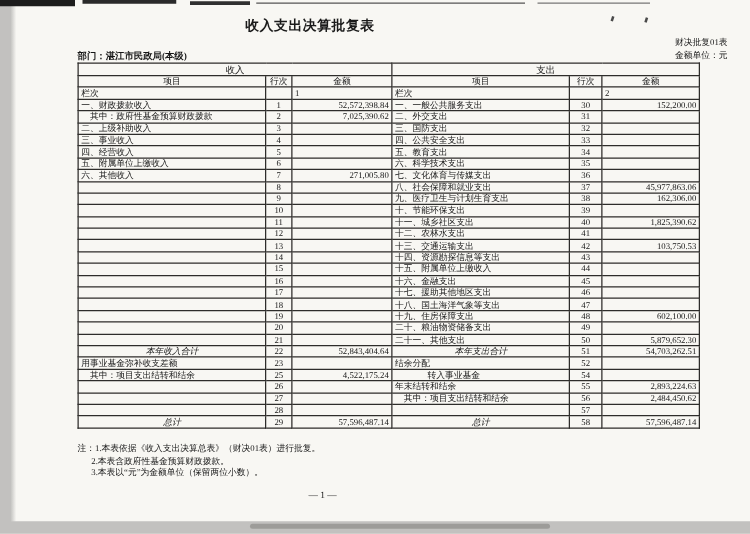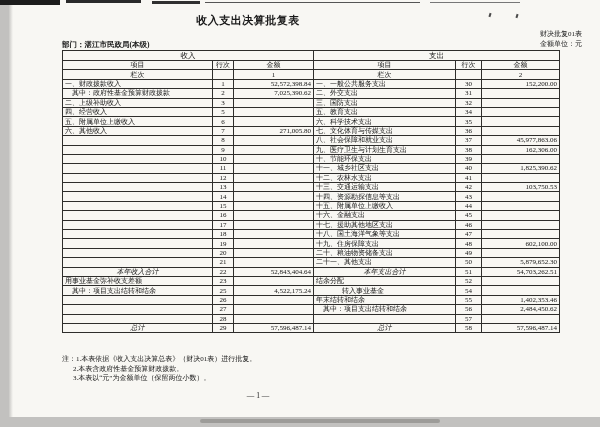--- a/index.html
+++ b/index.html
@@ -33,21 +33,21 @@
   #main-table th, #main-table td { border:1px solid #2e2d2b; font-weight:normal;
     font-size:7px; line-height:8px; height:9.4px; padding:0 2px; overflow:hidden; white-space:nowrap; }
   #main-table thead tr.section-row th { font-size:7.5px; text-align:center; height:10px; }
   #main-table thead th { text-align:center; }
   #main-table td.line   { text-align:center; padding:0; }
   #main-table td.amount { text-align:right;font-family:Liberation Serif, serif; }
   #main-table td.item   { text-align:left; }
   #main-table td.item.center { text-align:center;font-style:italic; }
   #main-table td.item.ind1 { padding-left:9px; }
   #main-table td.item.ind2 { padding-left:28px; }
-  #main-table tr.colindex-row td { text-align:center;margin-top:16px; }
+  #main-table tr.colindex-row td { text-align:left;margin-top:16px; }
 
   #notes { position:absolute; left:62px; top:355px; font-size:7px; line-height:9.6px; }
   #notes .note-cont { padding-left:11px; }
   #page-number { position:absolute; left:228px; top:391px; width:60px; text-align:center; font-size:7.5px; }
 </style>
 </head>
 <body>
 
 <div id="page">
   <div class="paper"></div>
@@ -116,20 +116,28 @@
         </tr>
         <tr>
           <td class="item">二、上级补助收入</td>
           <td class="line">3</td>
           <td class="amount"></td>
           <td class="item">三、国防支出</td>
           <td class="line">32</td>
           <td class="amount"></td>
         </tr>
         <tr>
+          <td class="item">三、事业收入</td>
+          <td class="line">4</td>
+          <td class="amount"></td>
+          <td class="item">四、公共安全支出</td>
+          <td class="line">33</td>
+          <td class="amount"></td>
+        </tr>
+        <tr>
           <td class="item">四、经营收入</td>
           <td class="line">5</td>
           <td class="amount"></td>
           <td class="item">五、教育支出</td>
           <td class="line">34</td>
           <td class="amount"></td>
         </tr>
         <tr>
           <td class="item">五、附属单位上缴收入</td>
           <td class="line">6</td>
@@ -281,21 +289,21 @@
           <td class="item ind2">转入事业基金</td>
           <td class="line">54</td>
           <td class="amount"></td>
         </tr>
         <tr>
           <td class="item"></td>
           <td class="line">26</td>
           <td class="amount"></td>
           <td class="item">年末结转和结余</td>
           <td class="line">55</td>
-          <td class="amount">1,402,353.46</td>
+          <td class="amount">2,893,224.63</td>
         </tr>
         <tr>
           <td class="item"></td>
           <td class="line">27</td>
           <td class="amount"></td>
           <td class="item ind1">其中：项目支出结转和结余</td>
           <td class="line">56</td>
           <td class="amount">2,484,450.62</td>
         </tr>
         <tr>

